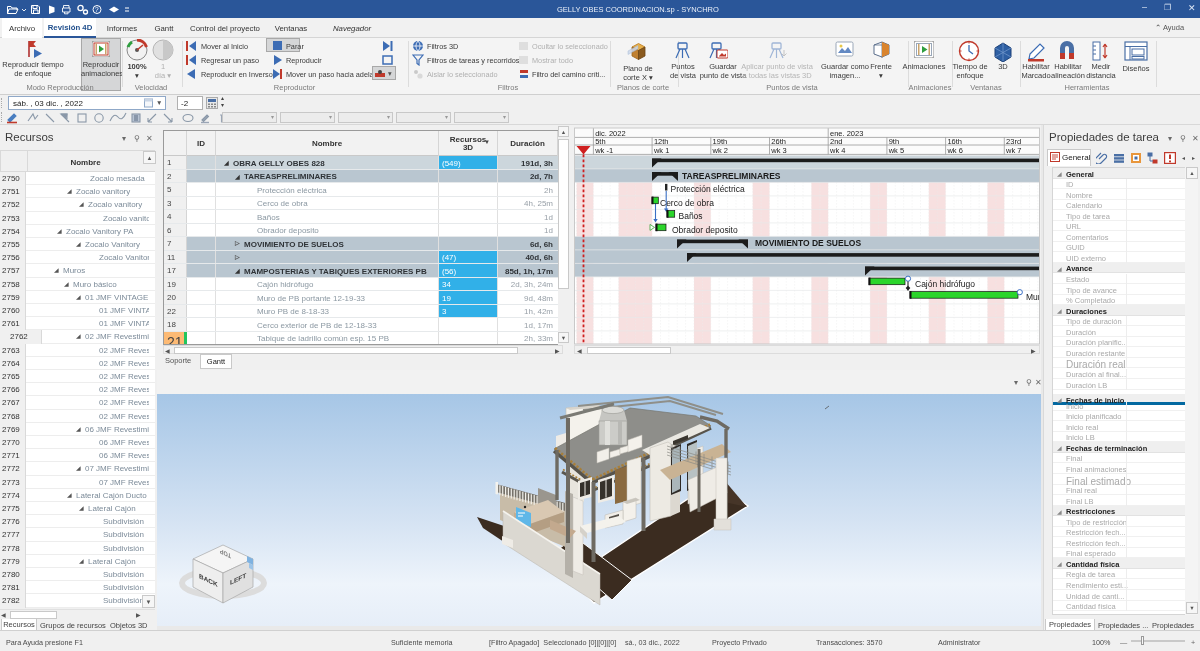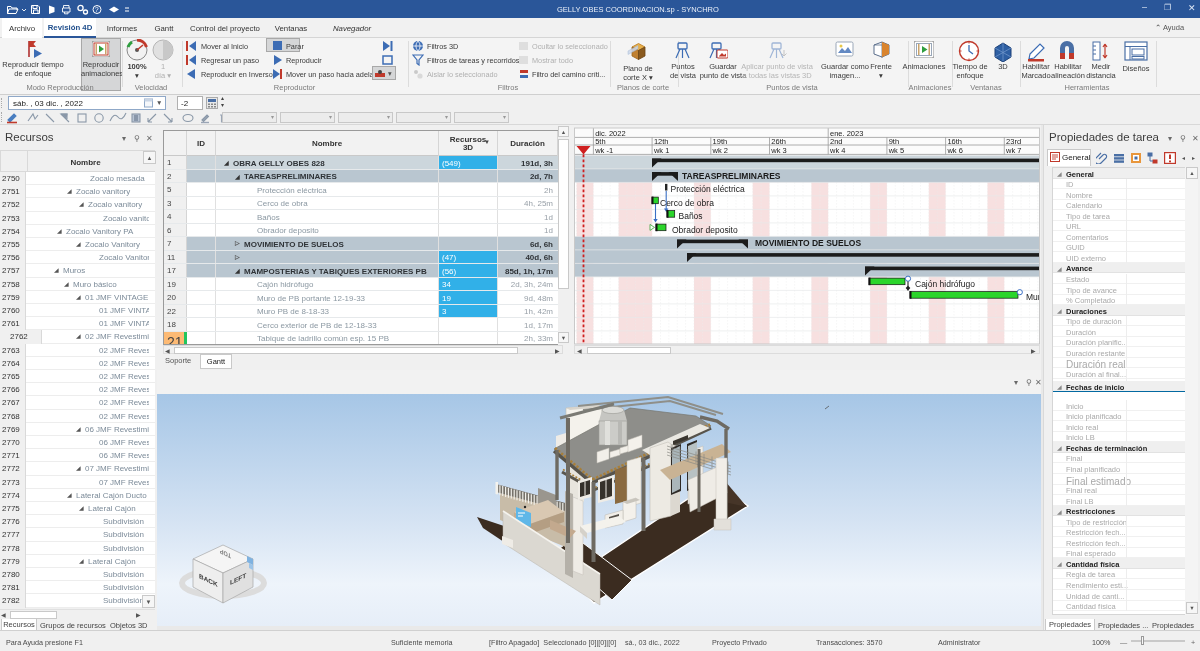--- a/index.html
+++ b/index.html
@@ -1165,21 +1165,21 @@
           <span style="position:absolute;left:73px;top:0;width:1px;height:10.55px;background:#ededed"></span>
         </div>
         <div class="abs" style="left:0;top:200.5px;width:141px;height:10.55px;border-bottom:1px solid #f0f0f0">
           <span style="position:absolute;left:13px;top:1.5px;font-size:7.5px;color:#a9a9a9;white-space:nowrap">Duración al final...</span>
           <span style="position:absolute;left:73px;top:0;width:1px;height:10.55px;background:#ededed"></span>
         </div>
         <div class="abs" style="left:0;top:211.0px;width:141px;height:10.55px;border-bottom:1px solid #f0f0f0">
           <span style="position:absolute;left:13px;top:1.5px;font-size:7.5px;color:#a9a9a9;white-space:nowrap">Duración LB</span>
           <span style="position:absolute;left:73px;top:0;width:1px;height:10.55px;background:#ededed"></span>
         </div>
-        <div class="abs" style="left:0;top:213px;width:141px;height:10.55px;background:#efefef;border-bottom:1px solid #0369a1">
+        <div class="abs" style="left:0;top:226px;width:141px;height:10.55px;background:#efefef;border-bottom:3px solid #0369a1">
           <span style="position:absolute;left:4px;top:2px;font-size:6px;color:#888">◢</span>
           <span style="position:absolute;left:13px;top:1.5px;font-size:7.5px;font-weight:bold;color:#222">Fechas de inicio</span>
         </div>
         <div class="abs" style="left:0;top:232.1px;width:141px;height:10.55px;border-bottom:1px solid #f0f0f0">
           <span style="position:absolute;left:13px;top:1.5px;font-size:7.5px;color:#a9a9a9;white-space:nowrap">Inicio</span>
           <span style="position:absolute;left:73px;top:0;width:1px;height:10.55px;background:#ededed"></span>
         </div>
         <div class="abs" style="left:0;top:242.7px;width:141px;height:10.55px;border-bottom:1px solid #f0f0f0">
           <span style="position:absolute;left:13px;top:1.5px;font-size:7.5px;color:#a9a9a9;white-space:nowrap">Inicio planificado</span>
           <span style="position:absolute;left:73px;top:0;width:1px;height:10.55px;background:#ededed"></span>
@@ -1194,21 +1194,21 @@
         </div>
         <div class="abs" style="left:0;top:274.3px;width:141px;height:10.55px;background:#efefef;border-bottom:1px solid #e2e2e2">
           <span style="position:absolute;left:4px;top:2px;font-size:6px;color:#888">◢</span>
           <span style="position:absolute;left:13px;top:1.5px;font-size:7.5px;font-weight:bold;color:#222">Fechas de terminación</span>
         </div>
         <div class="abs" style="left:0;top:284.9px;width:141px;height:10.55px;border-bottom:1px solid #f0f0f0">
           <span style="position:absolute;left:13px;top:1.5px;font-size:7.5px;color:#a9a9a9;white-space:nowrap">Final</span>
           <span style="position:absolute;left:73px;top:0;width:1px;height:10.55px;background:#ededed"></span>
         </div>
         <div class="abs" style="left:0;top:295.4px;width:141px;height:10.55px;border-bottom:1px solid #f0f0f0">
-          <span style="position:absolute;left:13px;top:1.5px;font-size:7.5px;color:#a9a9a9;white-space:nowrap">Final planificado</span>
+          <span style="position:absolute;left:13px;top:1.5px;font-size:7.5px;color:#a9a9a9;white-space:nowrap">Final animaciones</span>
           <span style="position:absolute;left:73px;top:0;width:1px;height:10.55px;background:#ededed"></span>
         </div>
         <div class="abs" style="left:0;top:306.0px;width:141px;height:10.55px;border-bottom:1px solid #f0f0f0">
           <span style="position:absolute;left:13px;top:1.5px;font-size:10px;color:#a9a9a9;white-space:nowrap">Final estimado</span>
           <span style="position:absolute;left:73px;top:0;width:1px;height:10.55px;background:#ededed"></span>
         </div>
         <div class="abs" style="left:0;top:316.5px;width:141px;height:10.55px;border-bottom:1px solid #f0f0f0">
           <span style="position:absolute;left:13px;top:1.5px;font-size:7.5px;color:#a9a9a9;white-space:nowrap">Final real</span>
           <span style="position:absolute;left:73px;top:0;width:1px;height:10.55px;background:#ededed"></span>
         </div>

